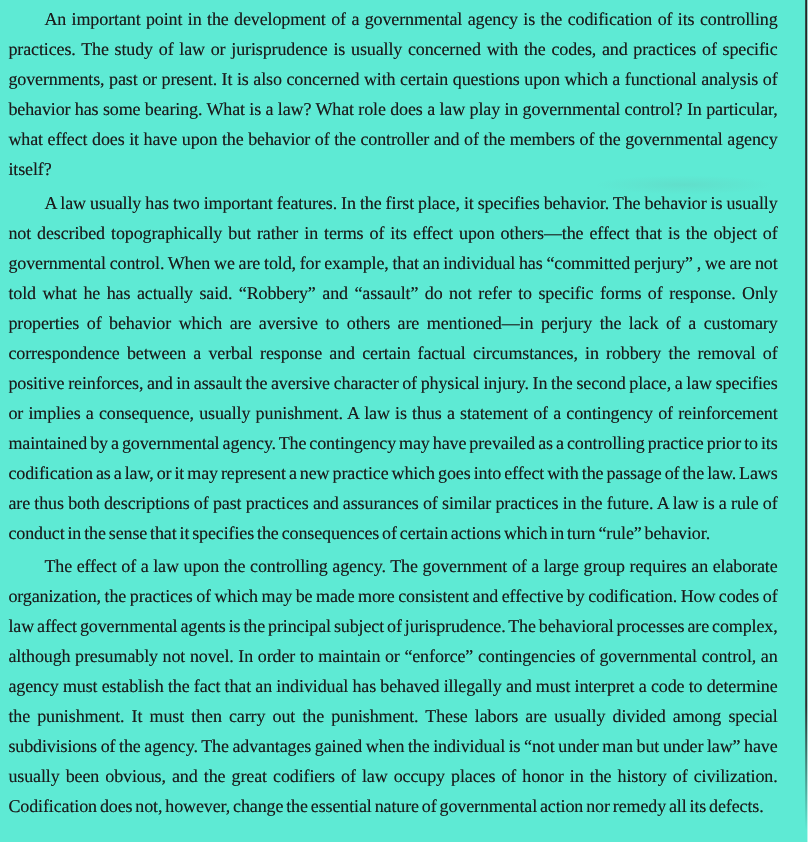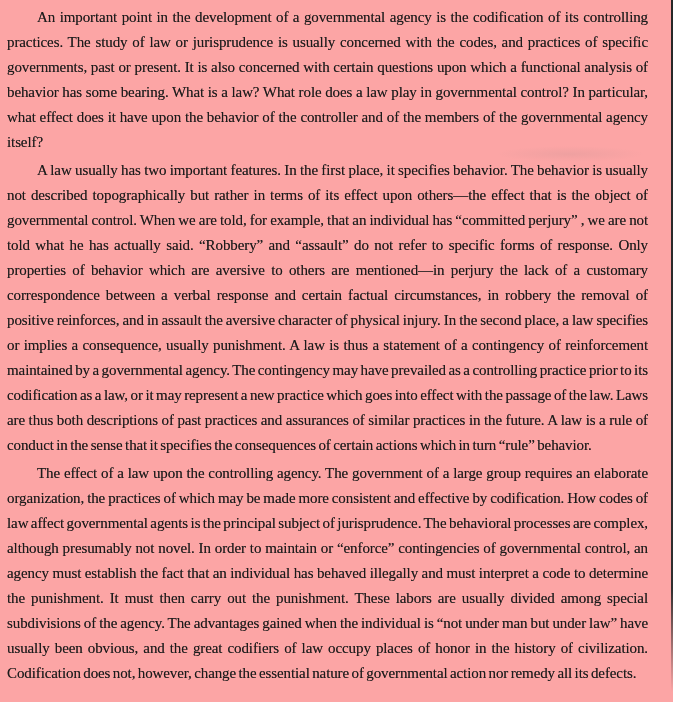--- a/index.html
+++ b/index.html
@@ -4,21 +4,21 @@
 <style>
   html, body {
     margin: 0;
     padding: 0;
     background: #ffffff;
   }
   .page {
     position: relative;
     width: 673px;
     height: 702px;
-    background: #fca5a5;
+    background: #5eead4;
     overflow: hidden;
   }
   .text-body {
     position: absolute;
     left: 7px;
     top: 5px;
     width: 641px;
     font-family: "Liberation Serif", "DejaVu Serif", serif;
     font-size: 15px;
     line-height: 25px;

